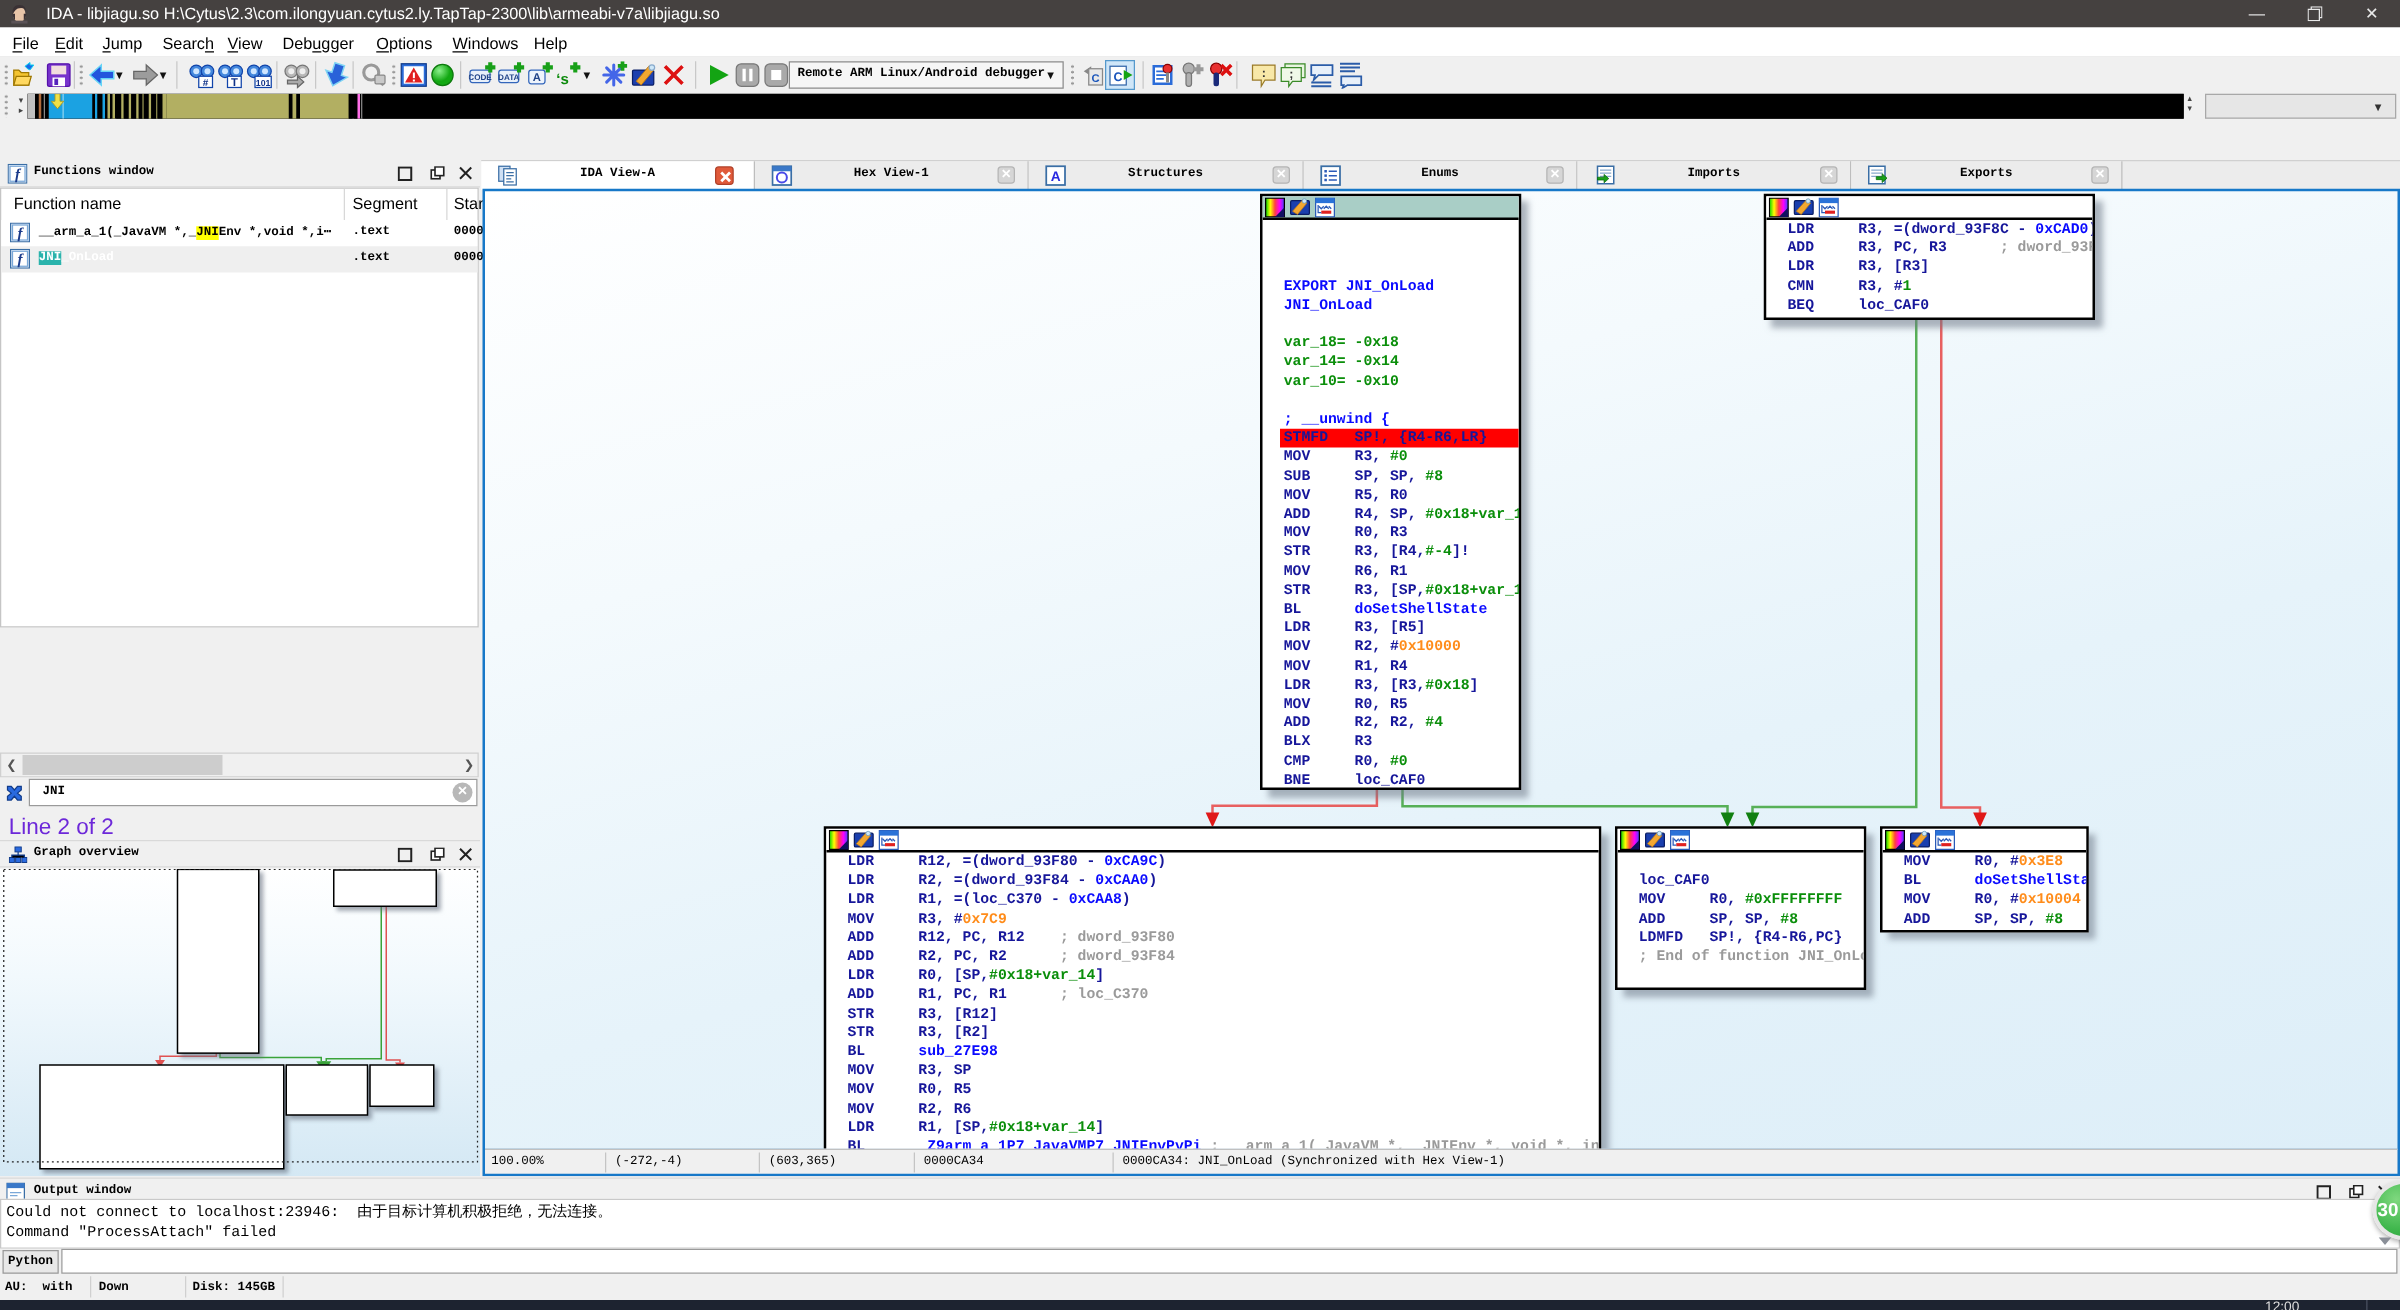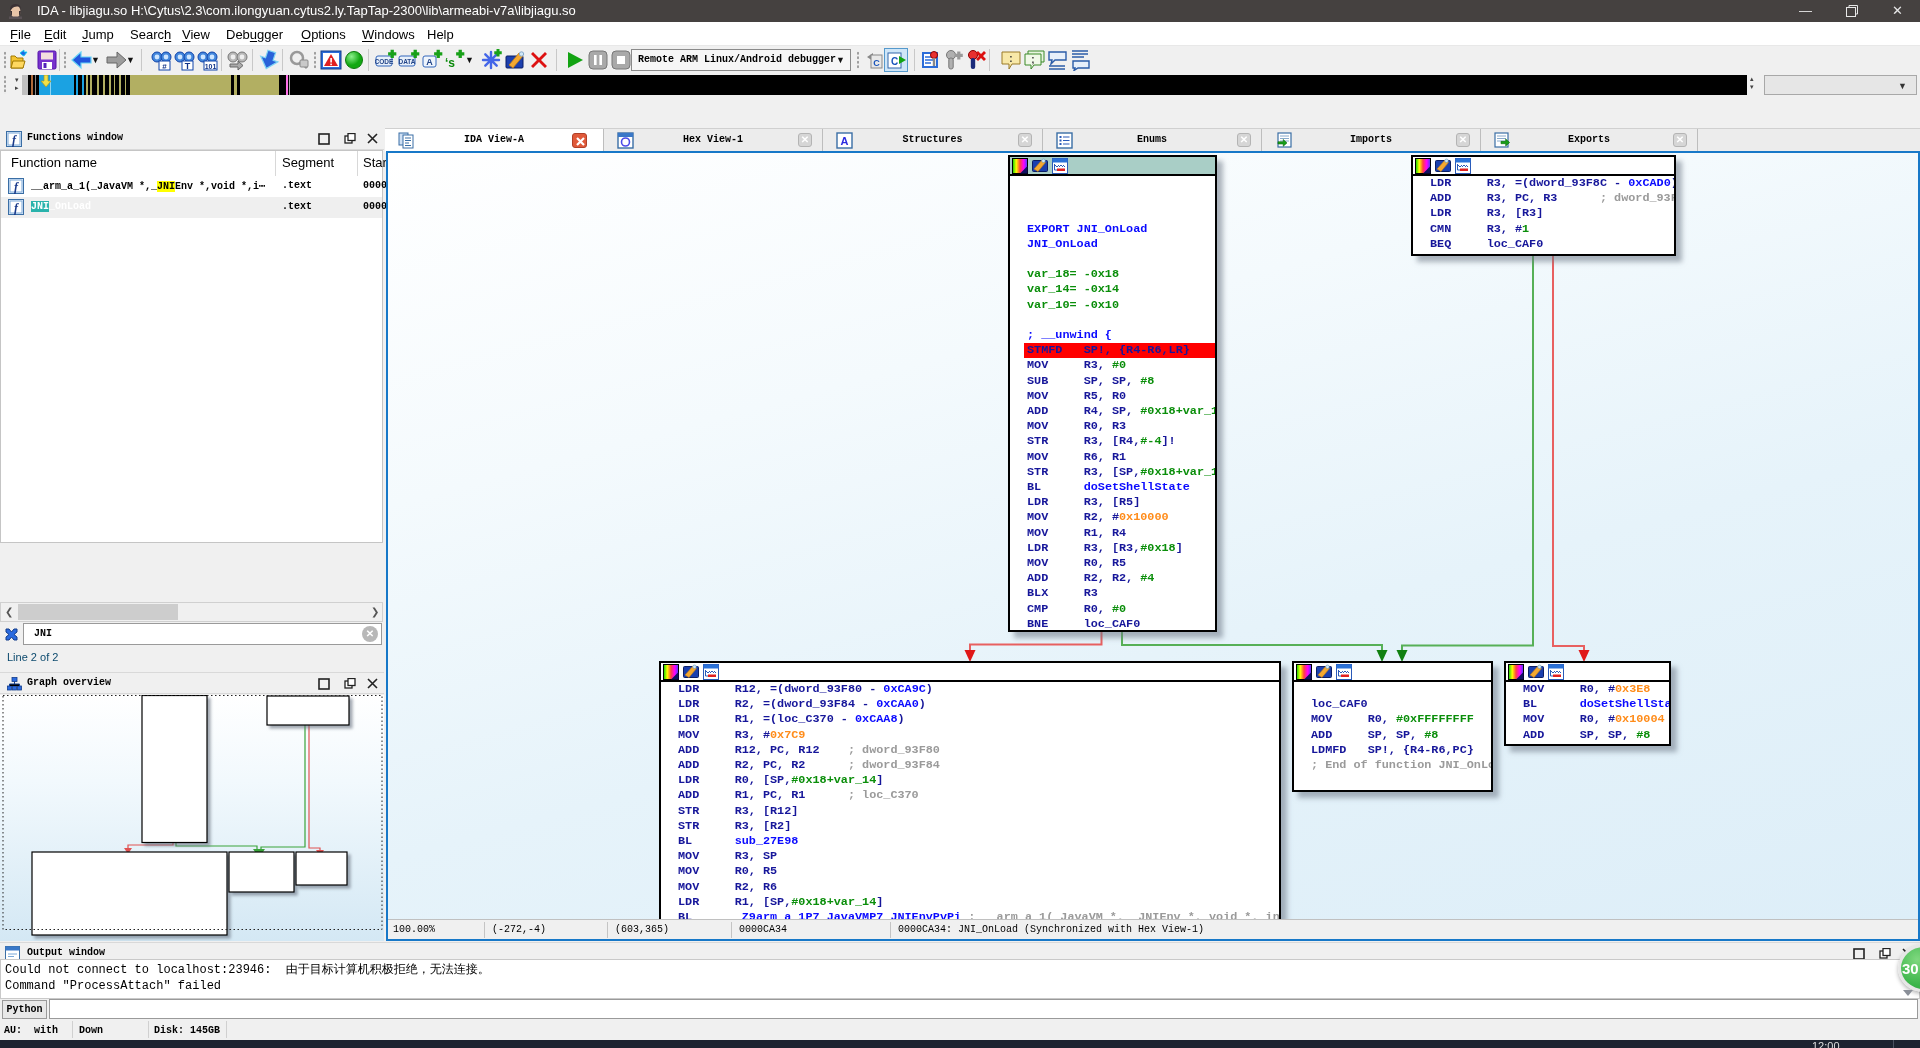--- a/index.html
+++ b/index.html
@@ -337,21 +337,21 @@
         </svg>
     <div class="ptitle">Functions window</div>
     <svg class="abs" style="left:318px;top:5px" width="60" height="12" viewBox="0 0 60 12">
           <rect x="1" y="1" width="10" height="10" fill="none" stroke="#222" stroke-width="1.6"></rect>
           <rect x="27" y="3" width="7" height="7" fill="#fff" stroke="#222" stroke-width="1.3"></rect>
           <rect x="30" y="0.5" width="7" height="7" fill="#fff" stroke="#222" stroke-width="1.3"></rect>
           <path d="M50 1 L59 10 M59 1 L50 10" stroke="#222" stroke-width="1.6"></path>
         </svg>
   </div>
 
-  <div class="abs" style="left:0;top:22px;width:383px;height:393px;background:#fff;border:1px solid #c5c5c5">
+  <div class="abs" style="left:0;top:22px;width:383px;height:352px;background:#fff;border:1px solid #c5c5c5">
     <div class="abs" style="left:274px;top:0;width:1px;height:25px;background:#d8d8d8"></div>
     <div class="abs" style="left:356px;top:0;width:1px;height:25px;background:#d8d8d8"></div>
     <div class="abs" style="left:10px;top:4px;font-size:13px;color:#000">Function name</div>
     <div class="abs" style="left:281px;top:4px;font-size:13px;color:#000">Segment</div>
     <div class="abs" style="left:362px;top:4px;font-size:13px;color:#000">Star</div>
 
     <div class="abs mono" style="left:0;top:25px;width:381px;height:21px;background:#fff">
       <svg class="abs" style="left:7px;top:2px" width="16" height="16" viewBox="0 0 16 16">
             <rect x="0.5" y="0.5" width="15" height="15" fill="#eaf2fc" stroke="#3a6ea5"></rect>
             <rect x="2" y="2" width="12" height="12" fill="#fff" stroke="#7aa8d8"></rect>
@@ -382,21 +382,21 @@
 
   <div class="abs" style="left:0;top:494px;width:384px;height:25px;background:#f0f0f0">
     <svg class="abs" style="left:4px;top:5px" width="15" height="15" viewBox="0 0 15 15">
           <path d="M2 0 L5 0 L7.5 3 L10 0 L13 0 L13 3 L10 5.5 L13 8 L13 11 L10 11 L7.5 8 L5 11 L2 11 L2 8 L5 5.5 L2 3 Z" fill="#2a6adf" stroke="#123c8a" transform="translate(0,2)"></path>
         </svg>
     <div class="abs" style="left:23px;top:1px;width:359px;height:22px;background:#fff;border:1px solid #9a9a9a"></div>
     <div class="abs mono" style="left:34px;top:6px;font-size:10px;font-weight:bold">JNI</div>
     <div class="abs" style="left:362px;top:4px;width:16px;height:16px;border-radius:50%;background:#b8b8b8;color:#fff;text-align:center;font-size:10px;line-height:16px;font-weight:bold">✕</div>
   </div>
 
-  <div class="abs" style="left:7px;top:523px;font-size:11px;color:#0c4a6e">Line 2 of 2</div>
+  <div class="abs" style="left:7px;top:523px;font-size:18px;color:#6d28d9">Line 2 of 2</div>
 
   <div class="phead" style="top:544px;border-top:1px solid #d9d9d9">
     <svg class="abs" style="left:7px;top:4px" width="15" height="15" viewBox="0 0 15 15">
           <g fill="#2a6adf" stroke="#123c8a" stroke-width="0.8">
             <rect x="5" y="0.5" width="5" height="4"></rect>
             <rect x="0.5" y="9" width="4" height="4"></rect>
             <rect x="5.5" y="9" width="4" height="4"></rect>
             <rect x="10.5" y="9" width="4" height="4"></rect>
           </g>
           <g stroke="#123c8a" stroke-width="1">

